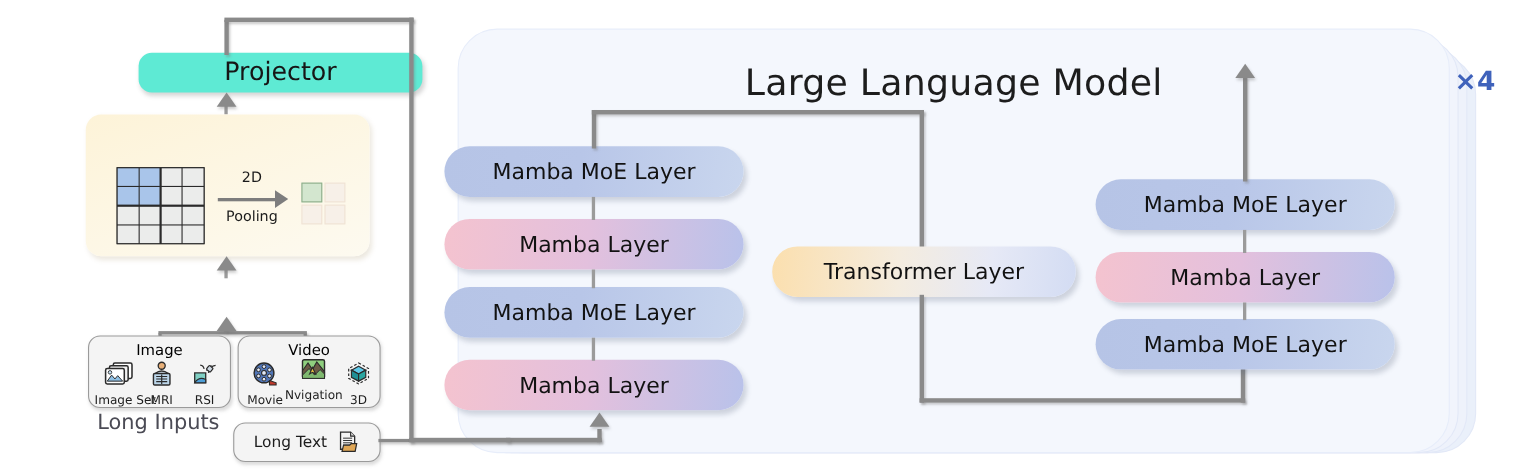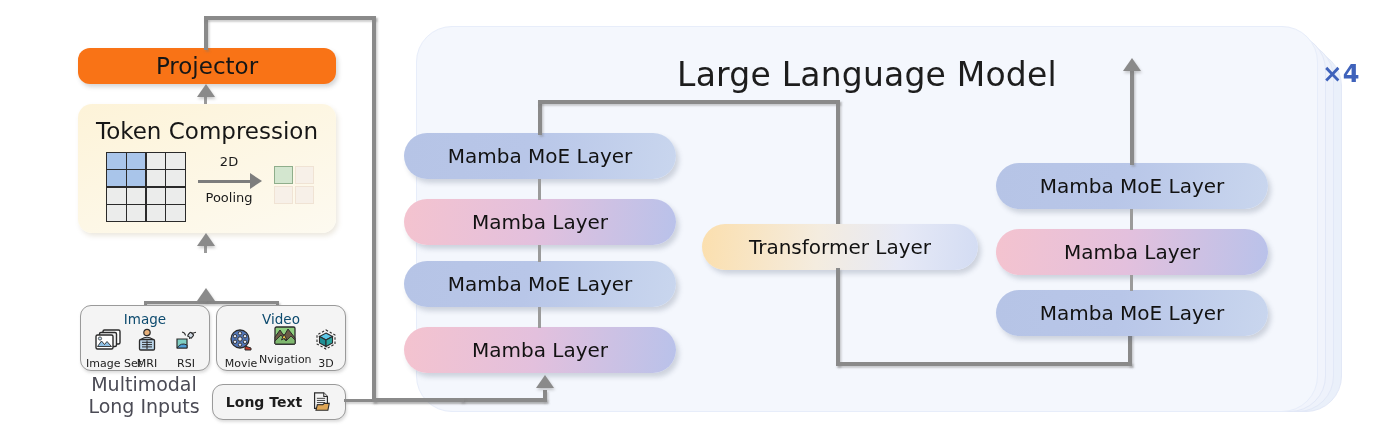--- a/index.html
+++ b/index.html
@@ -37,23 +37,23 @@
     justify-content:center;font-size:20px;color:#121212;
     box-shadow:3px 4px 5px rgba(70,80,110,.22);
     font-family:"DejaVu Sans", sans-serif;white-space:nowrap;
   }
   .pill.moe{background:linear-gradient(100deg,#b6c4e6 0%,#b8c6e8 45%,#c9d6ee 100%);}
   .pill.mamba{background:linear-gradient(95deg,#f4c3cf 0%,#e3c0dd 48%,#b9c2ea 100%);}
   .pill.transformer{background:linear-gradient(95deg,#fbdfae 0%,#f4ecdf 42%,#e6e9f6 72%,#d3dcf3 100%);}
 
   
   .lcard{
-    position:absolute;border-radius:12px;background:#f97316;
+    position:absolute;border-radius:12px;background:#5eead4;
     display:flex;align-items:center;justify-content:center;
-    font-size:23px;color:#161616;box-shadow:2px 3px 4px rgba(90,90,90,.25);
+    font-size:23px;color:#161616;box-shadow:2px 3px 4px rgba(90,90,90,.25);margin-left:48px;
   }
   .tokenbox{
     position:absolute;border-radius:14px;
     background:linear-gradient(160deg,#fdf3d8 0%,#fdf6e2 40%,#fdfaf0 100%);
     box-shadow:2px 3px 5px rgba(150,130,80,.18);
   }
   .tokenbox .tc-title{
     position:absolute;left:0;top:14px;width:100%;text-align:center;
     font-size:23px;color:#161616;
   }
@@ -69,21 +69,21 @@
   .grid2 div.on{background:#d3e6cf;border:1.4px solid #8fae8b;}
 
   .pool-lab{position:absolute;font-size:13px;color:#1a1a1a;text-align:center;}
 
   
   .inbox{
     position:absolute;border-radius:11px;background:#f4f4f4;border:1.4px solid #9a9a9a;
     box-shadow:1px 2px 3px rgba(120,120,120,.25);
   }
   .inbox .cap{position:absolute;left:0;top:5px;width:100%;text-align:center;
-    font-size:13.5px;color:#0c4a6e;}
+    font-size:13.5px;color:#000000;}
   .ic{position:absolute;text-align:center;}
   .ic .lab{font-size:11px;color:#1d1d1d;margin-top:1px;white-space:nowrap;}
 
   .mm-label{position:absolute;text-align:center;font-size:19px;color:#4b4b55;line-height:1.15;}
 
   .longtext{
     position:absolute;border-radius:11px;background:#f4f4f4;border:1.4px solid #9a9a9a;
     box-shadow:1px 2px 3px rgba(120,120,120,.25);
     display:flex;align-items:center;justify-content:center;gap:8px;
     font-size:14px;color:#1d1d1d;
@@ -121,21 +121,20 @@
     </div>
     <div class="x4-badge" style="right:-4px;top:34px;">×4</div>
   </div>
 
   <div class="lcard" style="left:78px;top:48px;width:258px;height:36px;">Projector</div>
 
   <div class="thin-v" style="left:204px;top:88px;height:16px;"></div>
   <div class="arrow-up" style="left:197px;top:84px;"></div>
 
   <div class="tokenbox" style="left:78px;top:104px;width:258px;height:129px;">
-    <div class="tc-title">Token Compression</div>
 
     <div class="grid4" style="left:28px;top:48px;width:78px;height:68px;">
       <div class="on"></div>
         <div class="on"></div>
         <div></div>
         <div></div>
       <div class="on"></div>
         <div class="on"></div>
         <div></div>
         <div></div>
@@ -251,25 +250,24 @@
         <path d="M12 2 L21 7 L21 16 L12 21 L3 16 L3 7 Z" fill="none" stroke="#2b2b2b" stroke-width="1.1" stroke-dasharray="2.4 1.8"></path>
         <path d="M12 5 L18.5 8.5 L12 12 L5.5 8.5 Z" fill="#5ec8e8" stroke="#2b2b2b" stroke-width="1.1"></path>
         <path d="M5.5 8.5 L12 12 L12 18.5 L5.5 15 Z" fill="#1f8f96" stroke="#2b2b2b" stroke-width="1.1"></path>
         <path d="M18.5 8.5 L12 12 L12 18.5 L18.5 15 Z" fill="#2aa5a0" stroke="#2b2b2b" stroke-width="1.1"></path>
       </svg>
       <div class="lab">3D</div>
     </div>
   </div>
 
   <div class="mm-label" style="left:78px;top:374px;width:132px;">
-    <div>Multimodal</div>
     <div>Long Inputs</div>
   </div>
 
-  <div class="longtext" style="left:212px;top:384px;width:132px;height:34px;font-weight:bold;">
+  <div class="longtext" style="left:212px;top:384px;width:132px;height:34px;">
     <span>Long Text</span>
     <svg width="22" height="22" viewBox="0 0 24 24">
       <path d="M5 2 L15 2 L19 6 L19 19 L5 19 Z" fill="#f4f4f4" stroke="#2b2b2b" stroke-width="1.3"></path>
       <path d="M15 2 L15 6 L19 6" fill="#dcdcdc" stroke="#2b2b2b" stroke-width="1.1"></path>
       <g stroke="#2b2b2b" stroke-width="0.95">
         <line x1="7.5" y1="8" x2="16.5" y2="8"></line>
           <line x1="7.5" y1="10.3" x2="16.5" y2="10.3"></line>
         <line x1="7.5" y1="12.6" x2="16.5" y2="12.6"></line>
           <line x1="7.5" y1="14.9" x2="16.5" y2="14.9"></line>
       </g>

